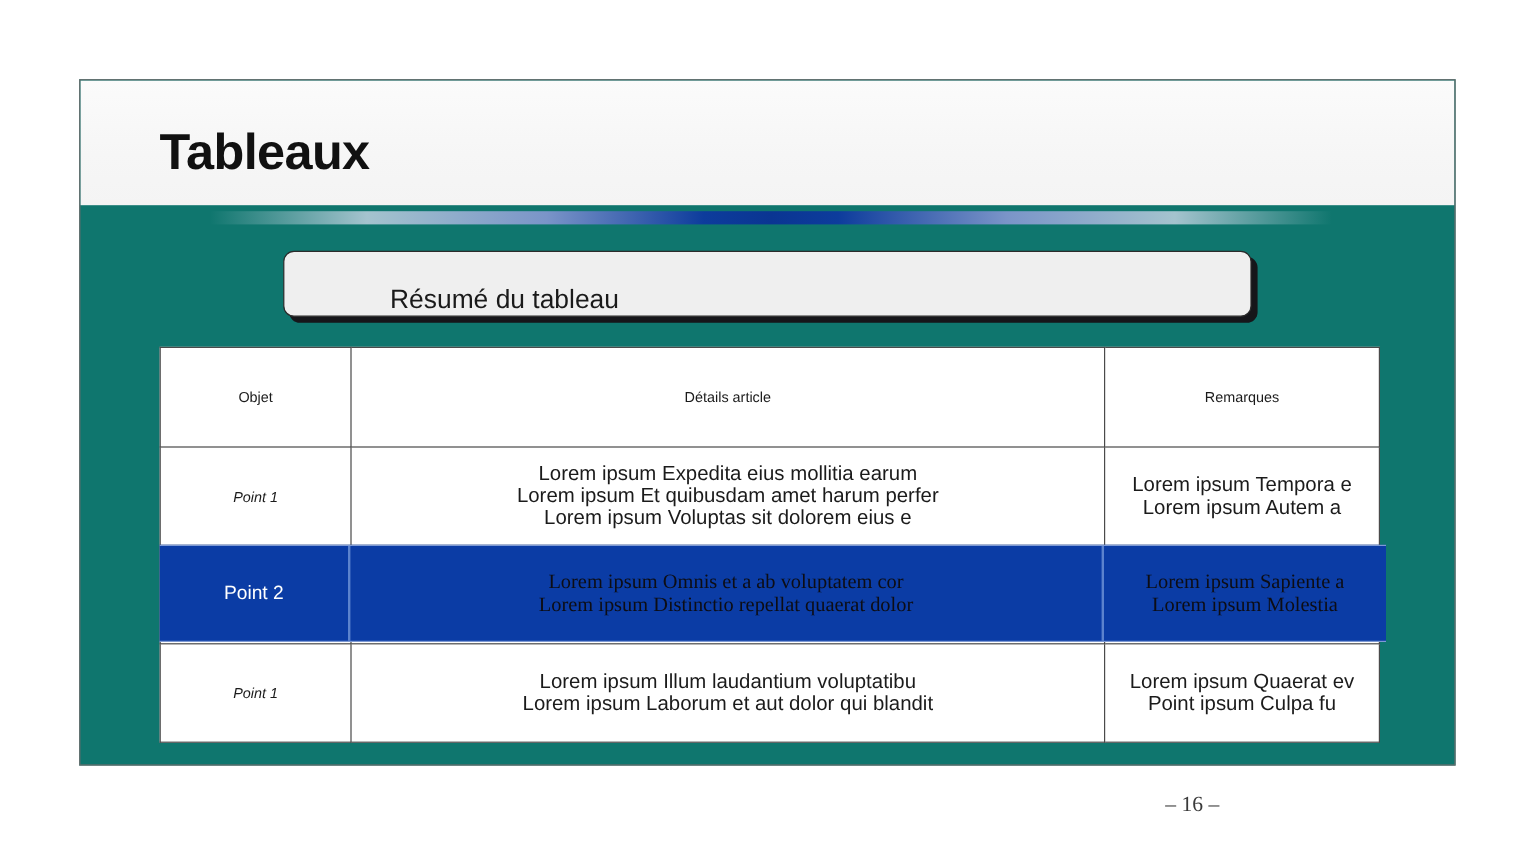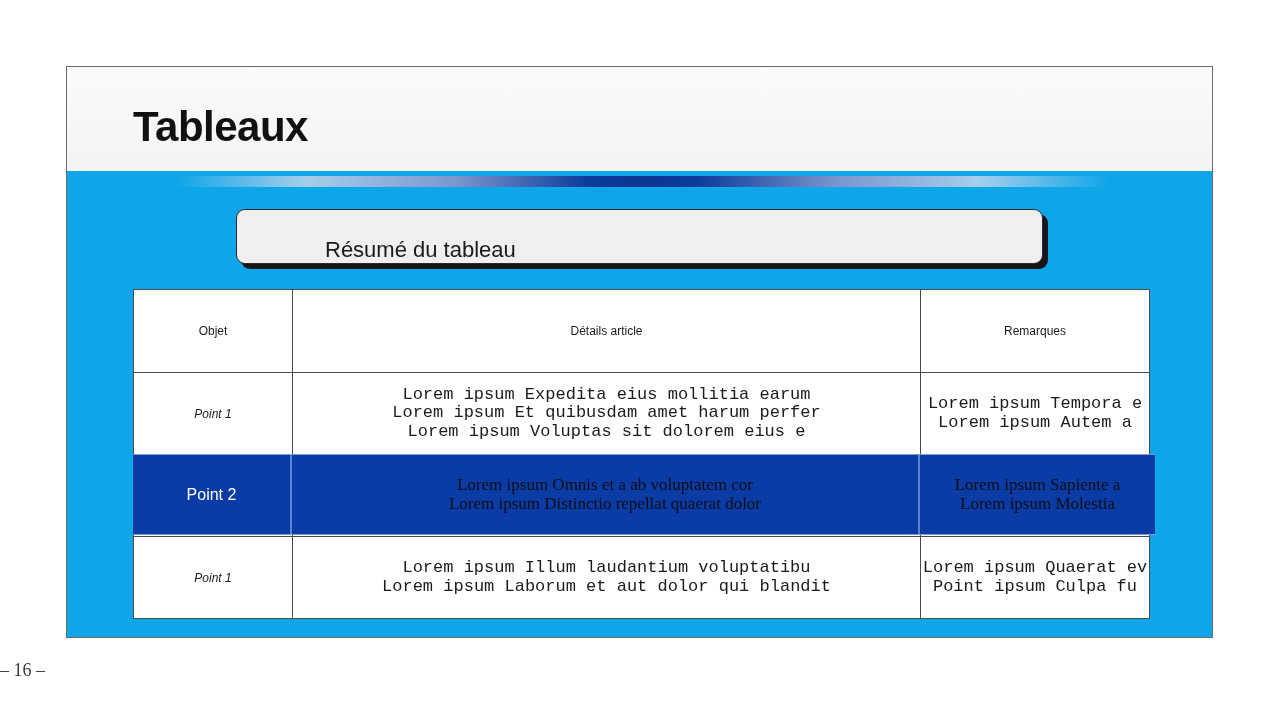--- a/index.html
+++ b/index.html
@@ -13,21 +13,21 @@
     overflow: hidden;
   }
 
   .slide {
     position: absolute;
     left: 66px;
     top: 66px;
     width: 1147px;
     height: 572px;
     border: 1px solid #6b6b6b;
-    background: #0ea5e9;
+    background: #0f766e;
     overflow: hidden;
   }
 
   
   .header-band {
     position: absolute;
     left: 0;
     top: 0;
     width: 100%;
     height: 104px;
@@ -134,21 +134,21 @@
   tbody td {
     height: 82px;
   }
   .cell-label {
     font-family: "Liberation Sans", sans-serif;
     font-size: 12px;
     color: #1b1b1b;
     font-style: italic;
   }
   .cell-body {
-    font-family: Liberation Mono, monospace;
+    font-family: Liberation Sans, sans-serif;
     font-size: 17px;
     line-height: 1.08;
     color: #1b1b1b;
     padding: 0 8px;
   }
   .cell-body .ln { display: block; white-space: nowrap; }
 
   
   .row-highlight {
     position: absolute;
@@ -188,21 +188,21 @@
     text-align: center;
   }
   .hl-text .ln { display: block; white-space: nowrap; }
 
   
   .page-number {
     position: absolute;
     left: 0;
     top: 660px;
     width: 1016px;
-    text-align: left;
+    text-align: right;
     font-family: "Liberation Serif", serif;
     font-size: 18px;
     color: #3a3a3a;
   }
 </style>
 </head>
 <body>
 
 <div class="slide">
 

